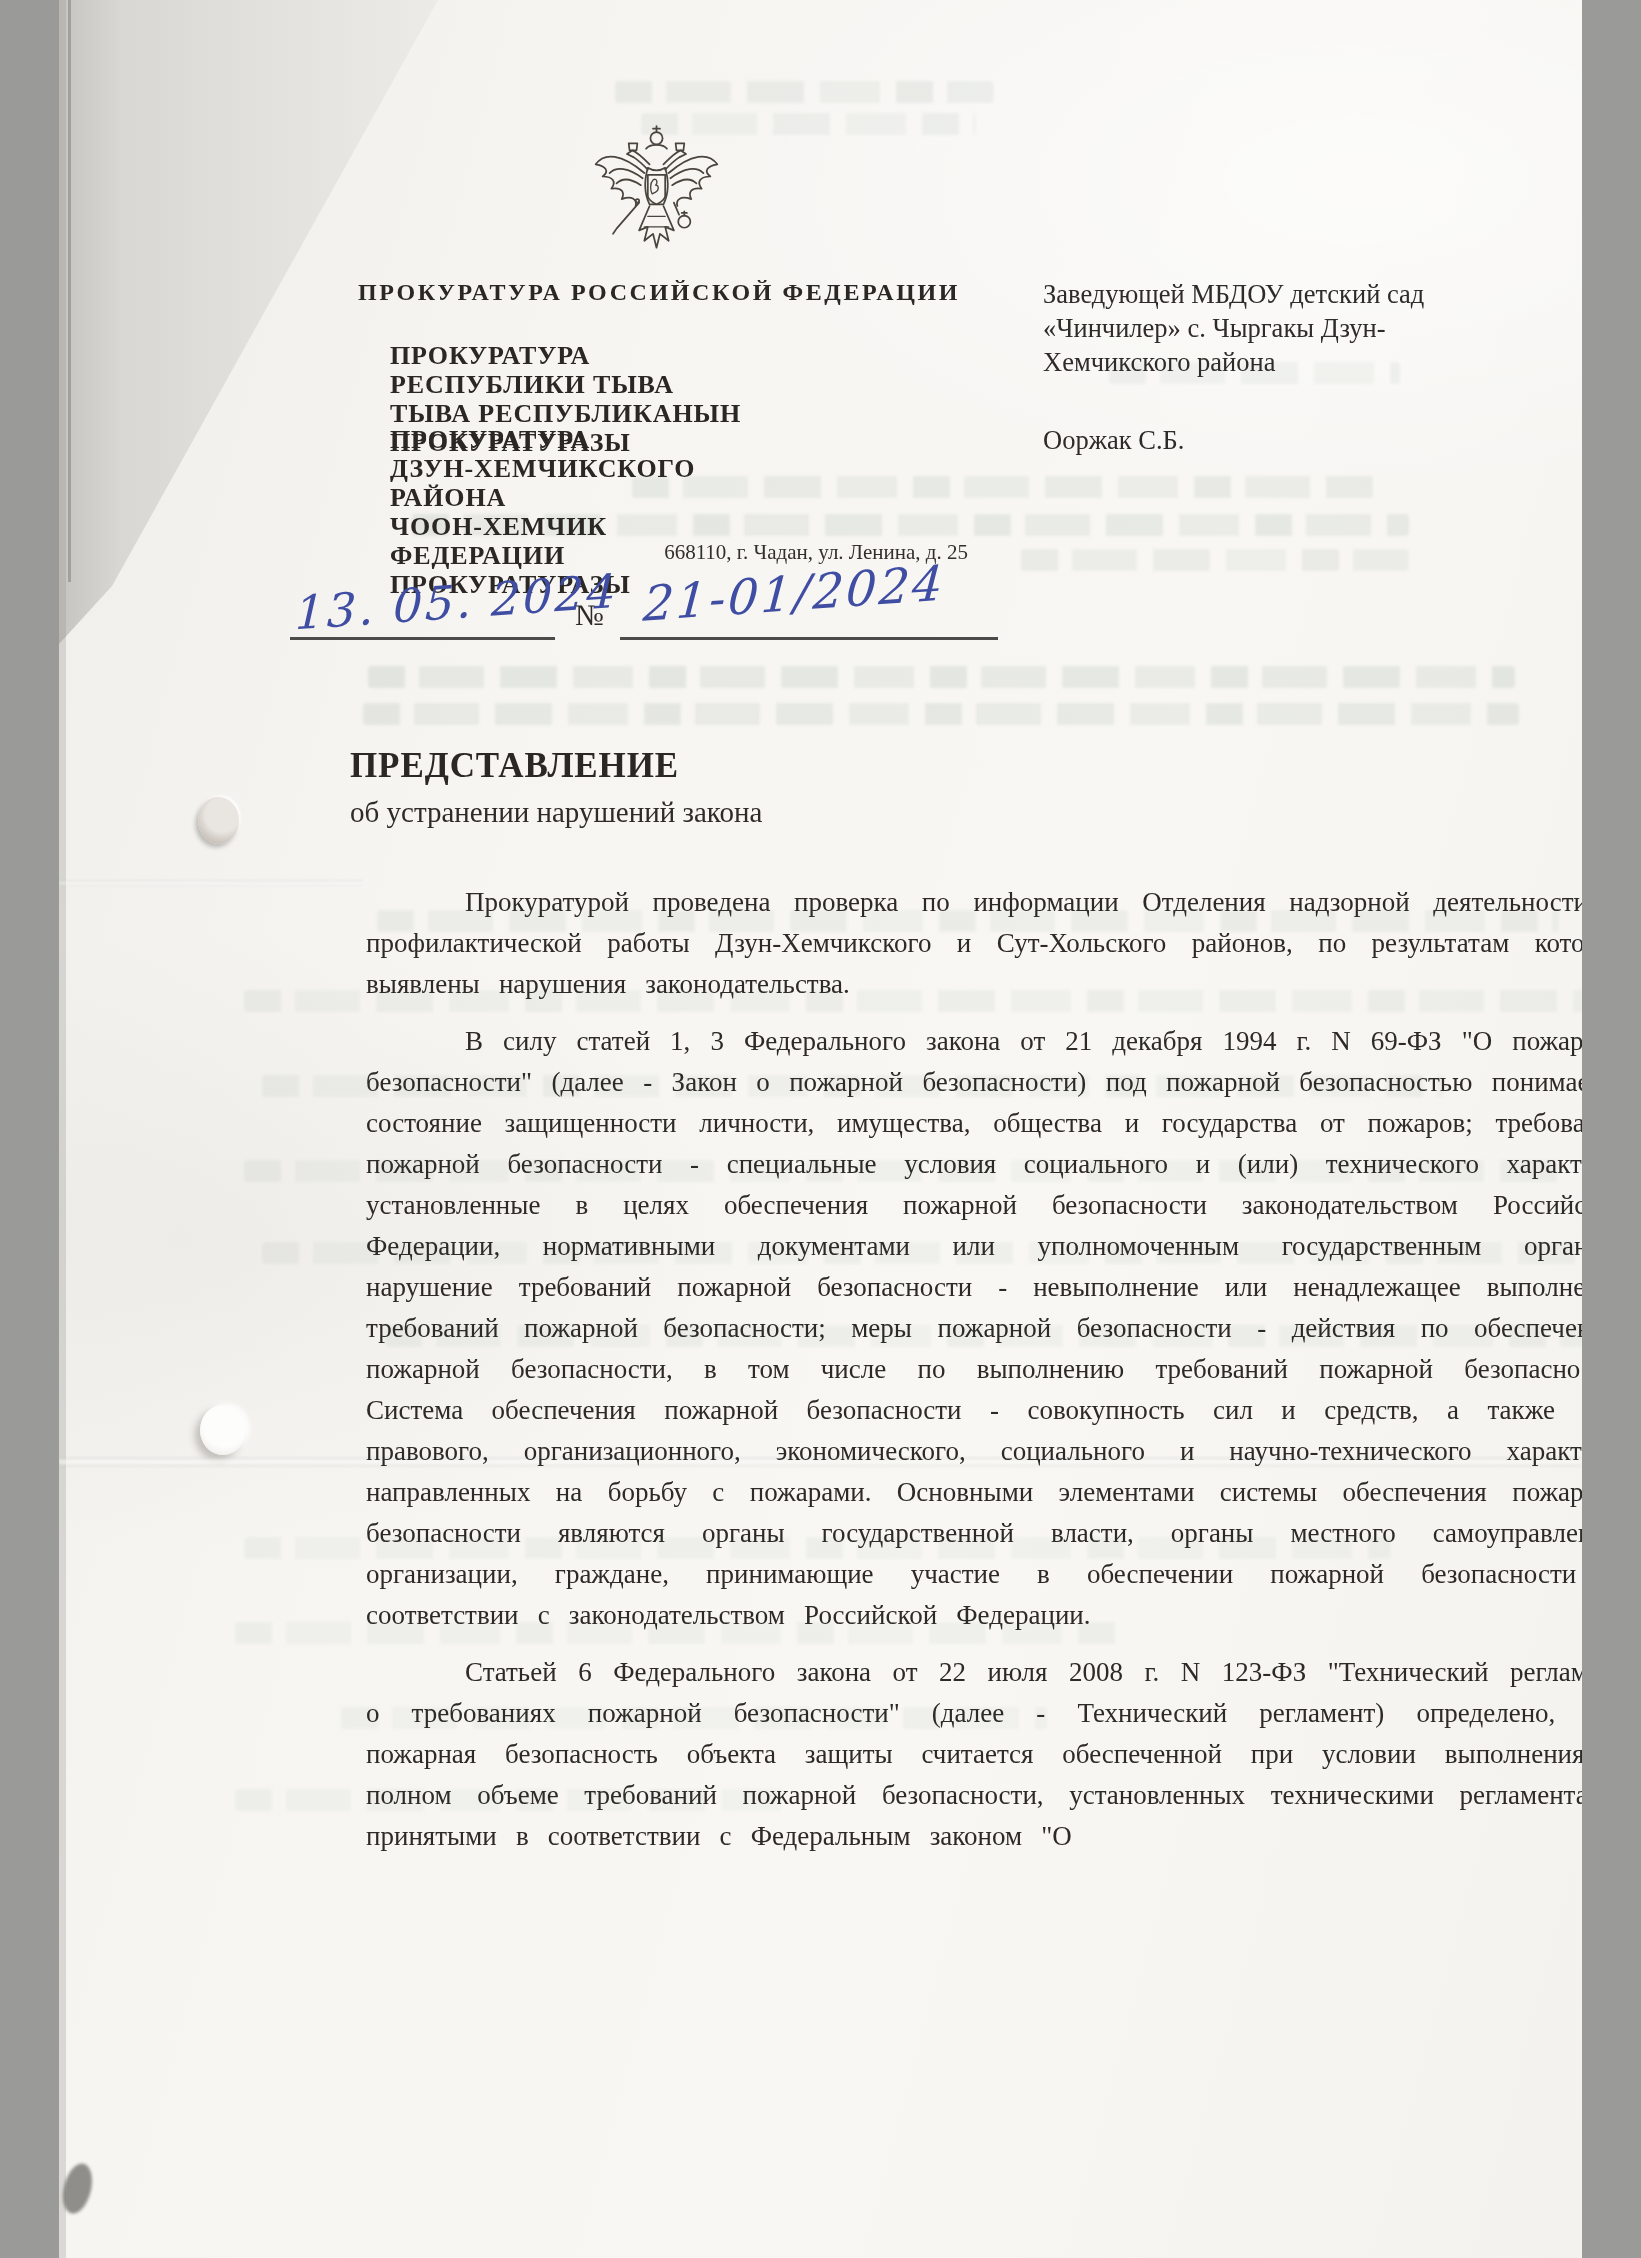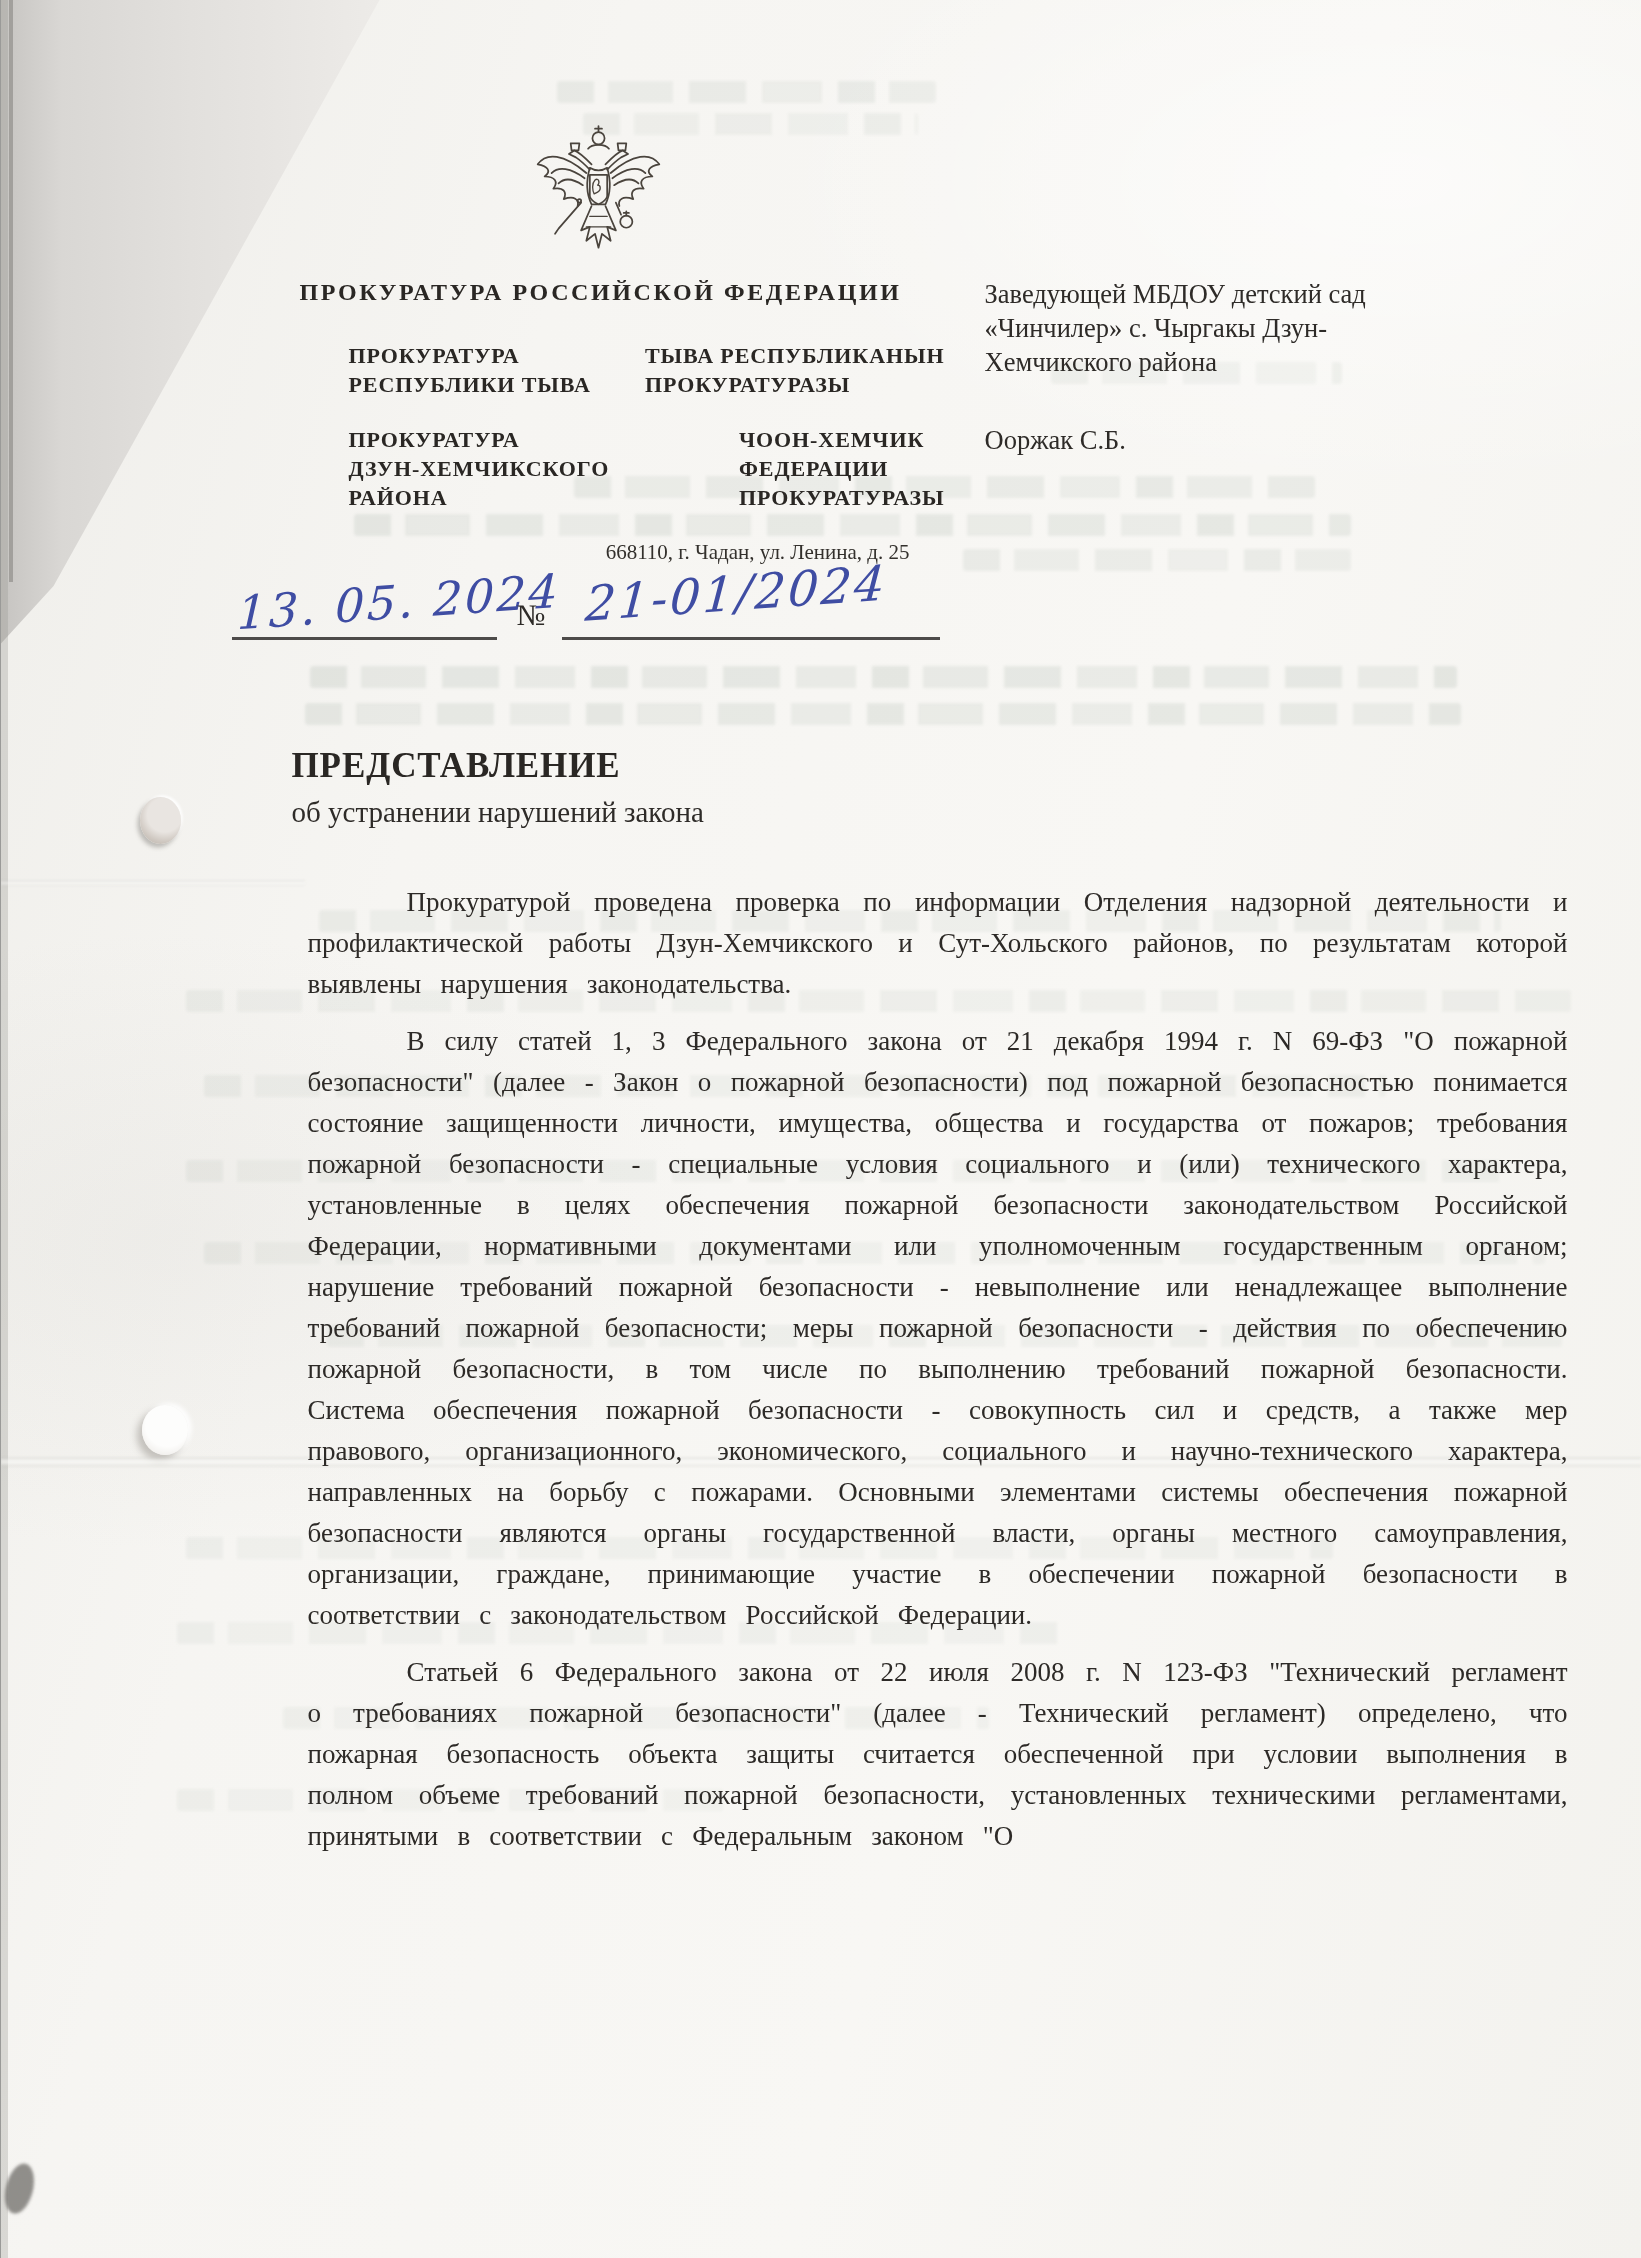--- a/index.html
+++ b/index.html
@@ -1,18 +1,18 @@
 <!DOCTYPE html>
 <html style="font-size:14px"><head>
 <meta charset="utf-8">
 <style>
   html,body{margin:0;padding:0;background:#9a9a98;}
   .page{
     position:relative;
-    width:1640px;height:2258px;
+    width:1523px;height:2258px;
     margin:0 auto;
     overflow:hidden;
     background:
       radial-gradient(1059px 529px at 85% 8%, rgba(255,255,255,.55), rgba(255,255,255,0) 60%),
       radial-gradient(794px 441px at 10% 55%, rgba(205,203,198,.18), rgba(255,255,255,0) 70%),
       linear-gradient(105deg,#efeeea 0%,#f6f5f2 28%,#f8f7f4 62%,#f3f2ee 100%);
     font-family:"Liberation Serif", serif;
     color:#2e2b28;
   }
   
@@ -41,22 +41,22 @@
   .ghost{position:absolute;height:22px;border-radius:3.5px;filter:blur(1.8px);
     background-image:repeating-linear-gradient(90deg,
       rgba(104,126,110,.60) 0 37px, rgba(104,126,110,0) 37px 51px,
       rgba(104,126,110,.48) 51px 116px, rgba(104,126,110,0) 116px 132px,
       rgba(104,126,110,.55) 132px 189px, rgba(104,126,110,0) 189px 205px,
       rgba(104,126,110,.45) 205px 265px, rgba(104,126,110,0) 265px 281px);}
   
   .emblem{position:absolute;left:528px;top:117px;width:139px;height:152px;}
   .fedline{position:absolute;left:247px;top:279px;width:706px;text-align:center;
     font-weight:bold;font-size:24px;letter-spacing:2.6px;color:#2a2724;}
-  .cols{position:absolute;left:348px;width:596px;display:flex;justify-content:space-between;
-    font-weight:bold;font-size:22px;line-height:29px;letter-spacing:0.9px;color:#2a2724;}
+  .cols{position:absolute;left:331px;width:596px;display:flex;justify-content:space-between;
+    font-weight:bold;font-size:26px;line-height:29px;letter-spacing:0.9px;color:#2a2724;flex-direction:column;}
   .cols .l{white-space:pre-line;text-align:left;}
   .cols .r{white-space:pre-line;text-align:left;}
   .row1{top:341px;} .row2{top:425px;}
   .addr{position:absolute;left:344px;top:540px;width:565px;text-align:right;font-size:21px;color:#33302c;}
   
   .hand{position:absolute;font-family:"DejaVu Serif",serif;font-style:italic;color:#3f4da3;
     letter-spacing:2.6px;white-space:nowrap;}
   .hand.date{left:236px;top:575px;font-size:46px;transform:rotate(-4deg) skewX(-6deg);}
   .hand.num{left:584px;top:565px;font-size:48px;transform:rotate(-4deg) skewX(-8deg);}
   .numero{position:absolute;left:516px;top:598px;font-size:30px;color:#2e2b28;}

